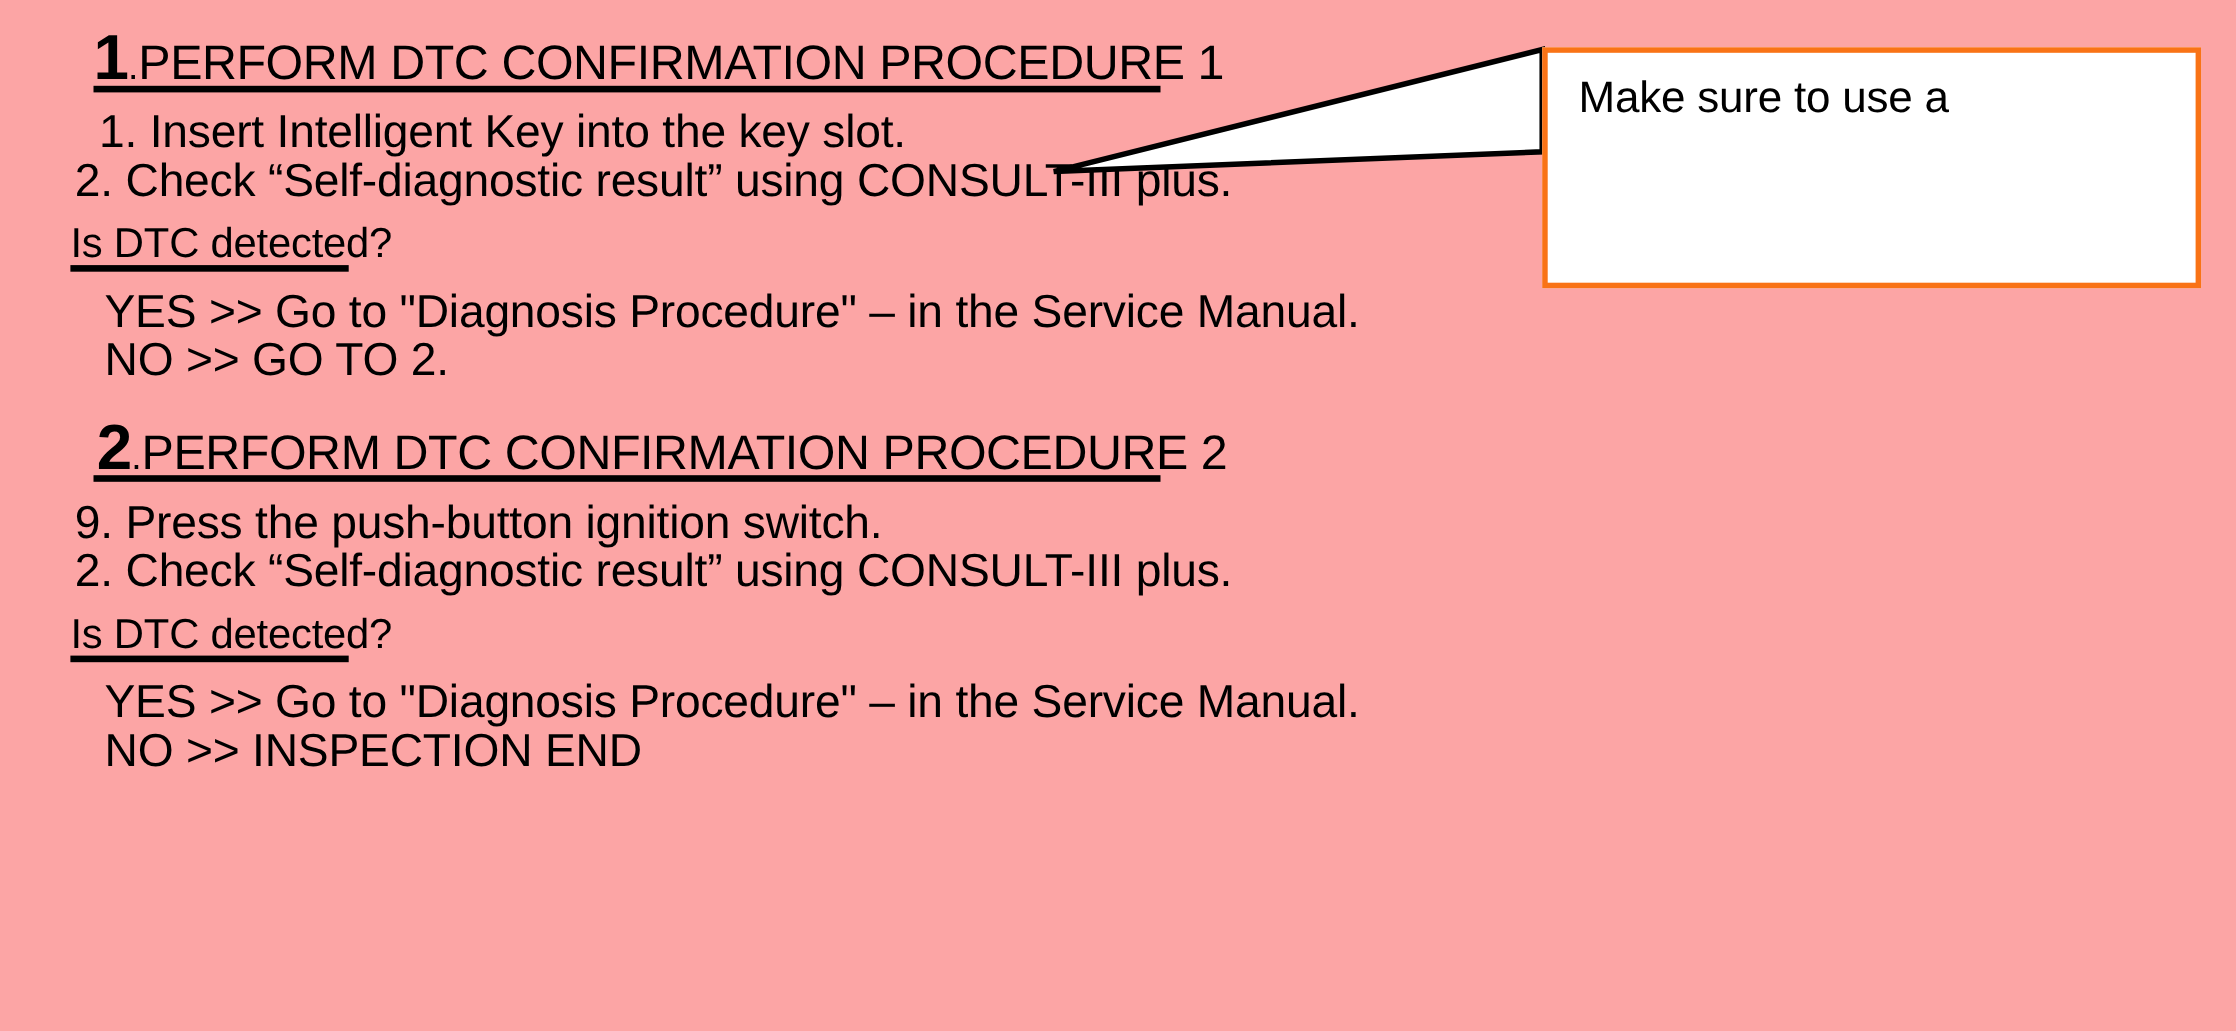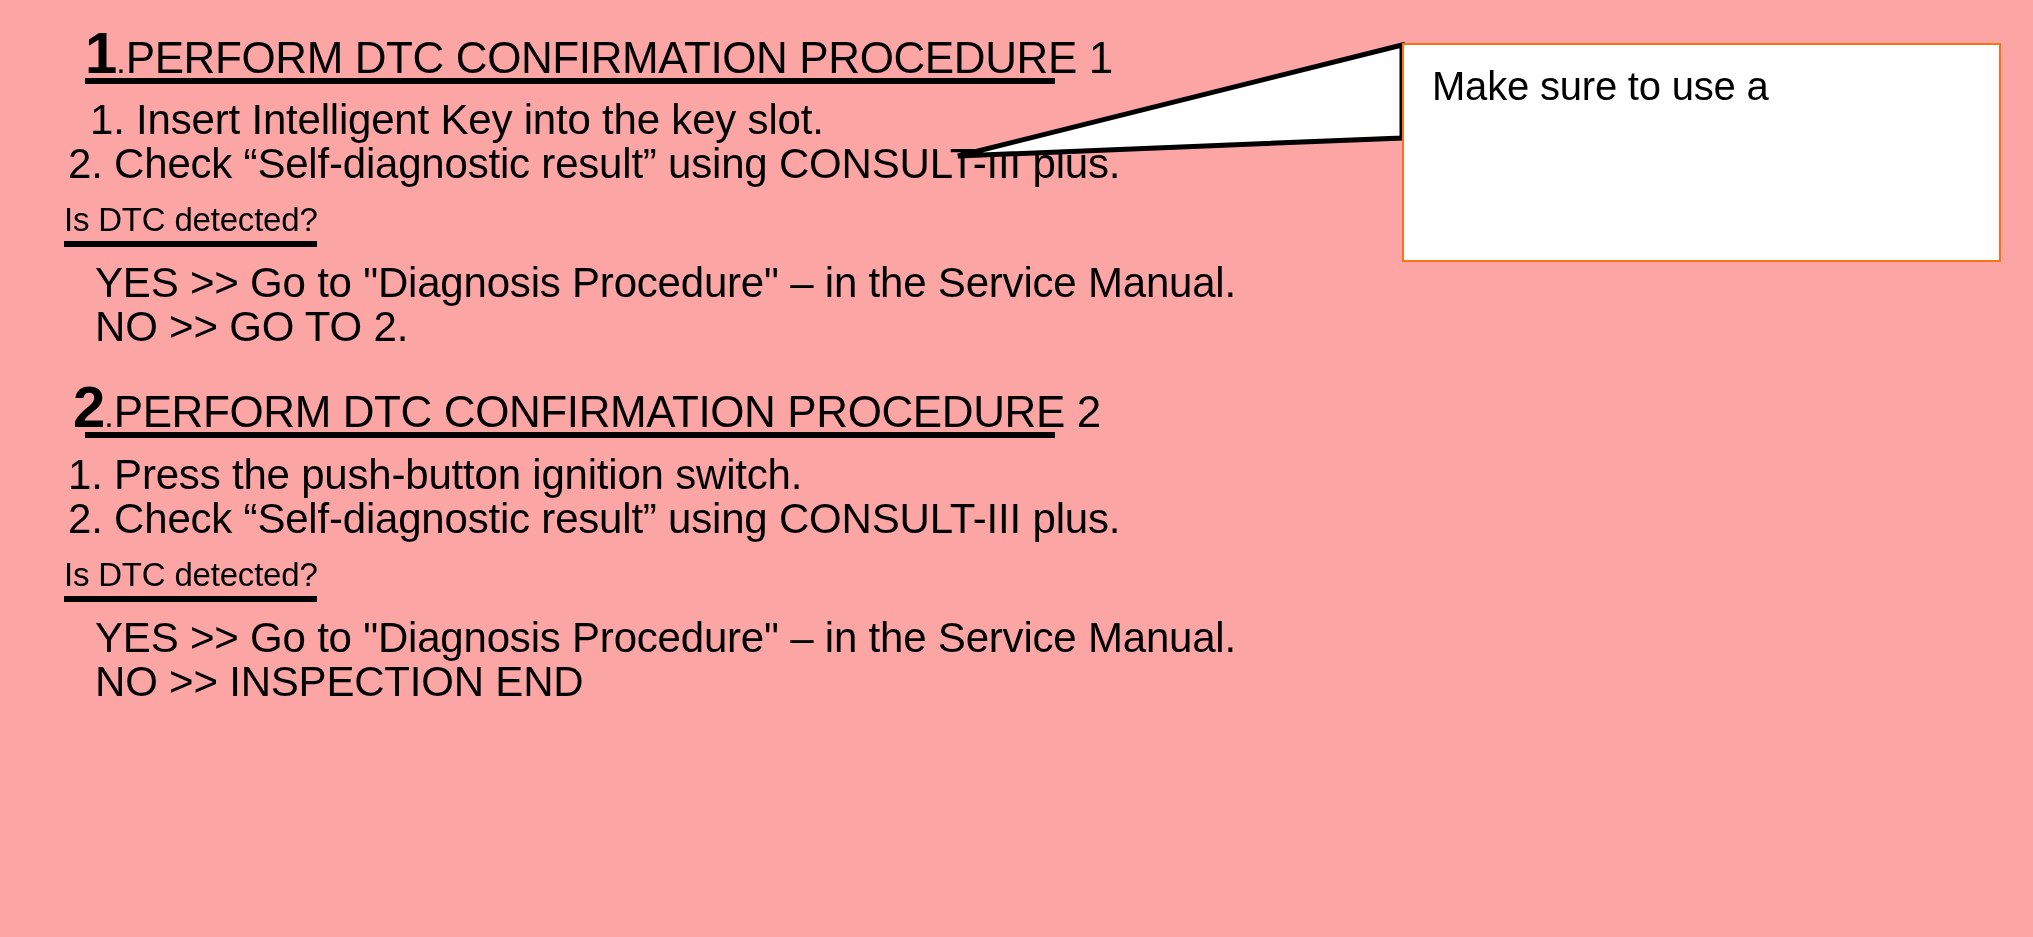--- a/index.html
+++ b/index.html
@@ -50,21 +50,21 @@
   .body-line {
     position: absolute;
     white-space: nowrap;
     font-size: 42px;
     line-height: 1;
     letter-spacing: -0.2px;
   }
   .q-line {
     position: absolute;
     white-space: nowrap;
-    font-size: 33px;
+    font-size: 38px;
     line-height: 1;
     letter-spacing: -0.2px;
   }
   .q-rule {
     position: absolute;
     height: 6px;
     background: #000000;
   }
   .answer-line {
     position: absolute;
@@ -74,21 +74,21 @@
     letter-spacing: -0.2px;
   }
 
   
   #callout-box {
     position: absolute;
     left: 1402px;
     top: 43px;
     width: 599px;
     height: 219px;
-    border: 2px solid #f97316;
+    border: 5px solid #f97316;
     box-sizing: border-box;
     background: #ffffff;
     z-index: 3;
   }
   #callout-text {
     position: absolute;
     left: 28px;
     top: 18px;
     font-size: 40px;
     line-height: 1.15;
@@ -118,26 +118,26 @@
 
   <div class="body-line" style="left:68px; top:99px;margin-left:22px;">1. Insert Intelligent Key into the key slot.</div>
   <div class="body-line" style="left:68px; top:143px;">2. Check “Self-diagnostic result” using CONSULT-III plus.</div>
 
   <div class="q-line" style="left:64px; top:203px;">Is DTC detected?</div>
   <div class="q-rule" style="left:64px; top:241px; width:253px;"></div>
 
   <div class="answer-line" style="left:95px; top:262px;">YES &gt;&gt; Go to "Diagnosis Procedure" – in the Service Manual.</div>
   <div class="answer-line" style="left:95px; top:306px;text-align:right;">NO &gt;&gt; GO TO 2.</div>
 
-  <div class="section-heading" style="left:73px; top:378px;">
+  <div class="section-heading" style="left:88px; top:378px;">
     <span class="num">2</span><span class="dot">.</span><span class="htext">PERFORM DTC CONFIRMATION PROCEDURE 2</span>
   </div>
   <div class="heading-rule" style="left:85px; top:432px; width:970px;"></div>
 
-  <div class="body-line" style="left:68px; top:454px;">1. Press the push-button ignition switch.</div>
+  <div class="body-line" style="left:68px; top:454px;">9. Press the push-button ignition switch.</div>
   <div class="body-line" style="left:68px; top:498px;">2. Check “Self-diagnostic result” using CONSULT-III plus.</div>
 
   <div class="q-line" style="left:64px; top:558px;">Is DTC detected?</div>
   <div class="q-rule" style="left:64px; top:596px; width:253px;"></div>
 
   <div class="answer-line" style="left:95px; top:617px;">YES &gt;&gt; Go to "Diagnosis Procedure" – in the Service Manual.</div>
   <div class="answer-line" style="left:95px; top:661px;">NO &gt;&gt; INSPECTION END</div>
 
   <svg id="callout-tail" viewBox="0 0 490 170" width="490" height="170">
     <polygon points="28,136 472,25 472,118" fill="#ffffff" stroke="#000000" stroke-width="5" stroke-linejoin="miter"></polygon>

